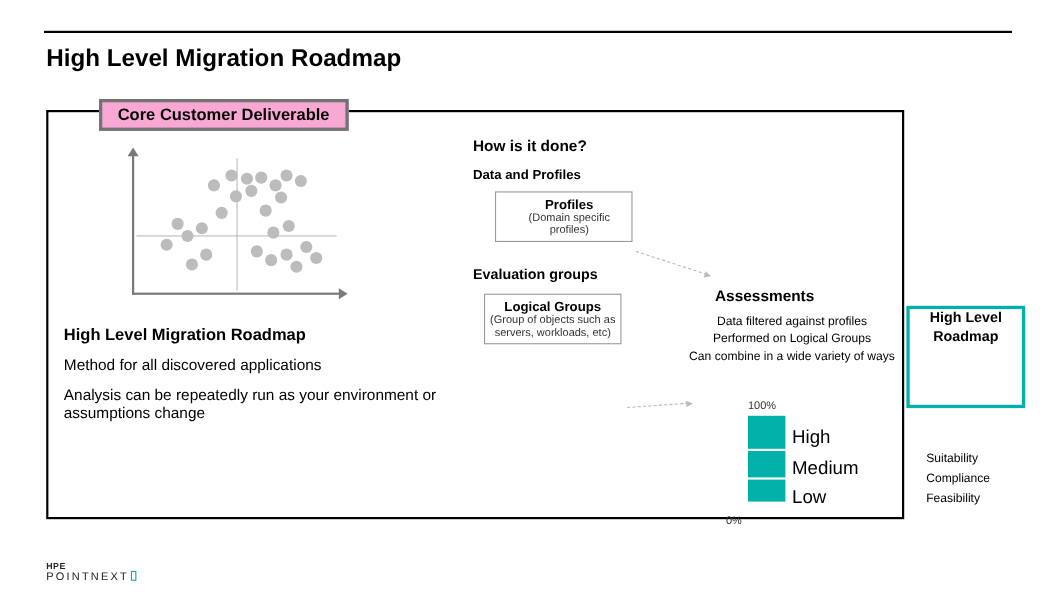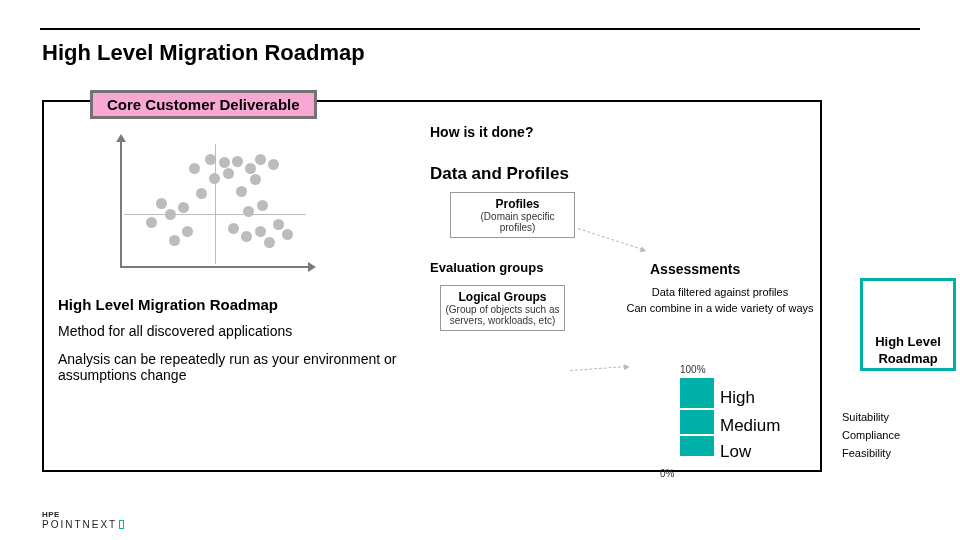--- a/index.html
+++ b/index.html
@@ -54,21 +54,21 @@
   .dot { position: absolute; width: 11px; height: 11px; border-radius: 50%; background: #bcbcbc; }
 
   
   .left-block { position: absolute; left: 58px; top: 296px; width: 350px; }
   .lb-heading { font-weight: 700; font-size: 15px; margin-bottom: 10px; }
   .lb-line { font-size: 14px; margin-bottom: 12px; }
 
   
   .mid { position: absolute; left: 430px; top: 124px; width: 170px; }
   .mid-heading { font-weight: 700; font-size: 14px; }
-  .mid-sub { font-weight: 700; font-size: 17px; margin-top: 24px; }
+  .mid-sub { font-weight: 700; font-size: 12px; margin-top: 12px; }
   .mini-box {
     border: 1px solid #999;
     background: #fff;
     text-align: center;
     padding: 4px 2px;
     margin-top: 8px;
     font-size: 11px;
   }
   .mini-box .mb-title { font-weight: 700; font-size: 12px; }
   .mini-box .mb-sub { font-size: 10px; color: #333; }
@@ -79,26 +79,26 @@
   .assess-lines { position: absolute; left: 625px; top: 285px; width: 190px; font-size: 11px; text-align: center; line-height: 1.45; }
 
   
   .wf { position: absolute; left: 620px; top: 370px; width: 220px; height: 115px; }
   .wf .bar { position: absolute; background: #00b1a9; }
   .wf .lbl { position: absolute; font-size: 17px; }
   .wf .tick { position: absolute; font-size: 10px; color: #333; }
 
   
   .teal-box {
-    position: absolute; top: 278px; right: 4px;
-    width: 96px; height: 93px;
+    position: absolute; top: 278px; right: 28px;
+    width: 108px; height: 93px;
     border: 3px solid #00b1a9;
     text-align: center;
     font-weight: 700; font-size: 13px;
-    display: flex; align-items: flex-end; justify-content: center;
+    display: flex; align-items: flex-start; justify-content: center;
     line-height: 1.3;
     background:#fff;
   }
 
   
   .wf-right-labels { position: absolute; left: 842px; top: 408px; font-size: 11px; line-height: 1.65; }
 
   
   .logo { position: absolute; left: 42px; bottom: 10px; font-size: 10px; letter-spacing: 2px; }
   .logo .hpe { font-size: 8px; font-weight: 700; letter-spacing: 0.5px; color: #222; }
@@ -189,20 +189,21 @@
 <div class="diag" style="left:578px; top:228px; width:68px; transform:rotate(18deg);">
     <div class="head"></div>
   </div>
 <div class="diag" style="left:570px; top:370px; width:56px; transform:rotate(-4deg);">
     <div class="head"></div>
   </div>
 
 <div class="assess-head">Assessments</div>
 <div class="assess-lines">
   <div>Data filtered against profiles</div>
+  <div>Performed on Logical Groups</div>
   <div>Can combine in a wide variety of ways</div>
 </div>
 
 <div class="wf">
   <div class="tick" style="left:60px; top:-6px;">100%</div>
   <div class="bar" style="left:60px; top:8px; width:34px; height:30px;"></div>
   <div class="lbl" style="left:100px; top:18px;">High</div>
 
   <div class="bar" style="left:60px; top:40px; width:34px; height:24px;"></div>
   <div class="lbl" style="left:100px; top:46px;">Medium</div>

